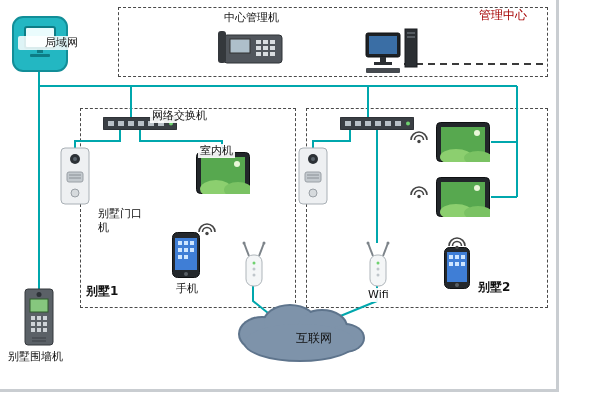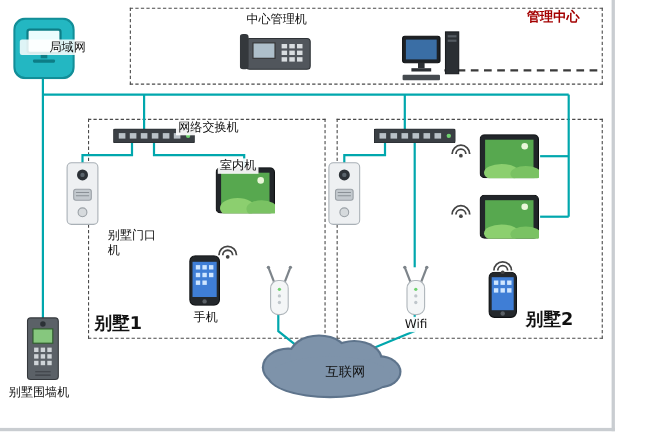--- a/index.html
+++ b/index.html
@@ -1,22 +1,22 @@
 <!DOCTYPE html>
 <html><head>
 <meta charset="utf-8">
 <style>
   html,body{margin:0;padding:0;background:#fff;}
   #stage{position:relative;width:600px;height:400px;background:#ffffff;overflow:hidden;
          font-family:"DejaVu Sans","Liberation Sans",sans-serif;}
   .abs{position:absolute;}
   .label{position:absolute;font-size:11px;color:#111;white-space:nowrap;
          background:rgba(255,255,255,.92);padding:0 2px;line-height:1.25;z-index:6;}
-  .label.bold{font-weight:bold;font-size:16px;}
-  .label.red{color:#a40000;font-weight:bold;font-size:12px;background:transparent;}
+  .label.bold{font-weight:bold;font-size:12px;}
+  .label.red{color:#a40000;font-weight:normal;font-size:12px;background:transparent;}
   .label.wrap{white-space:normal;width:50px;}
   .label.chip{background:rgba(255,255,255,.85);border-radius:2px;padding-left:27px;}
   .dashed-box{position:absolute;border:1.5px dashed #4a4a4a;z-index:1;background:transparent;}
   .icon{position:absolute;z-index:5;}
   .frame-right{position:absolute;left:556px;top:0;width:3px;height:392px;background:#c9cdd1;z-index:7;}
   .frame-bottom{position:absolute;left:0;top:389px;width:559px;height:3px;background:#c9cdd1;z-index:7;}
 </style>
 </head>
 <body>
 
@@ -265,21 +265,21 @@
       <rect x="7" y="40" width="4" height="4"></rect>
         <rect x="13" y="40" width="4" height="4"></rect>
         <rect x="19" y="40" width="4" height="4"></rect>
       </g>
     <line x1="8" y1="50" x2="22" y2="50" stroke="#3c4146"></line>
       <line x1="8" y1="53" x2="22" y2="53" stroke="#3c4146"></line>
   </svg>
 
   <div class="label red" style="left:477px;top:8px">管理中心</div>
   <div class="label" style="left:222px;top:11px">中心管理机</div>
-  <div class="label" style="left:160px;top:109px">网络交换机</div>
+  <div class="label" style="left:150px;top:109px">网络交换机</div>
   <div class="label" style="left:198px;top:144px">室内机</div>
   <div class="label wrap" style="left:96px;top:207px">别墅门口机</div>
   <div class="label bold" style="left:84px;top:284px">别墅1</div>
   <div class="label" style="left:174px;top:282px">手机</div>
   <div class="label" style="left:366px;top:288px">Wifi</div>
   <div class="label bold" style="left:476px;top:280px">别墅2</div>
   <div class="label" style="left:6px;top:350px">别墅围墙机</div>
   <div class="label" style="left:270px;top:331px;width:60px;text-align:right;background:transparent;font-size:12px">互联网</div>
 
   <div class="frame-right"></div>

